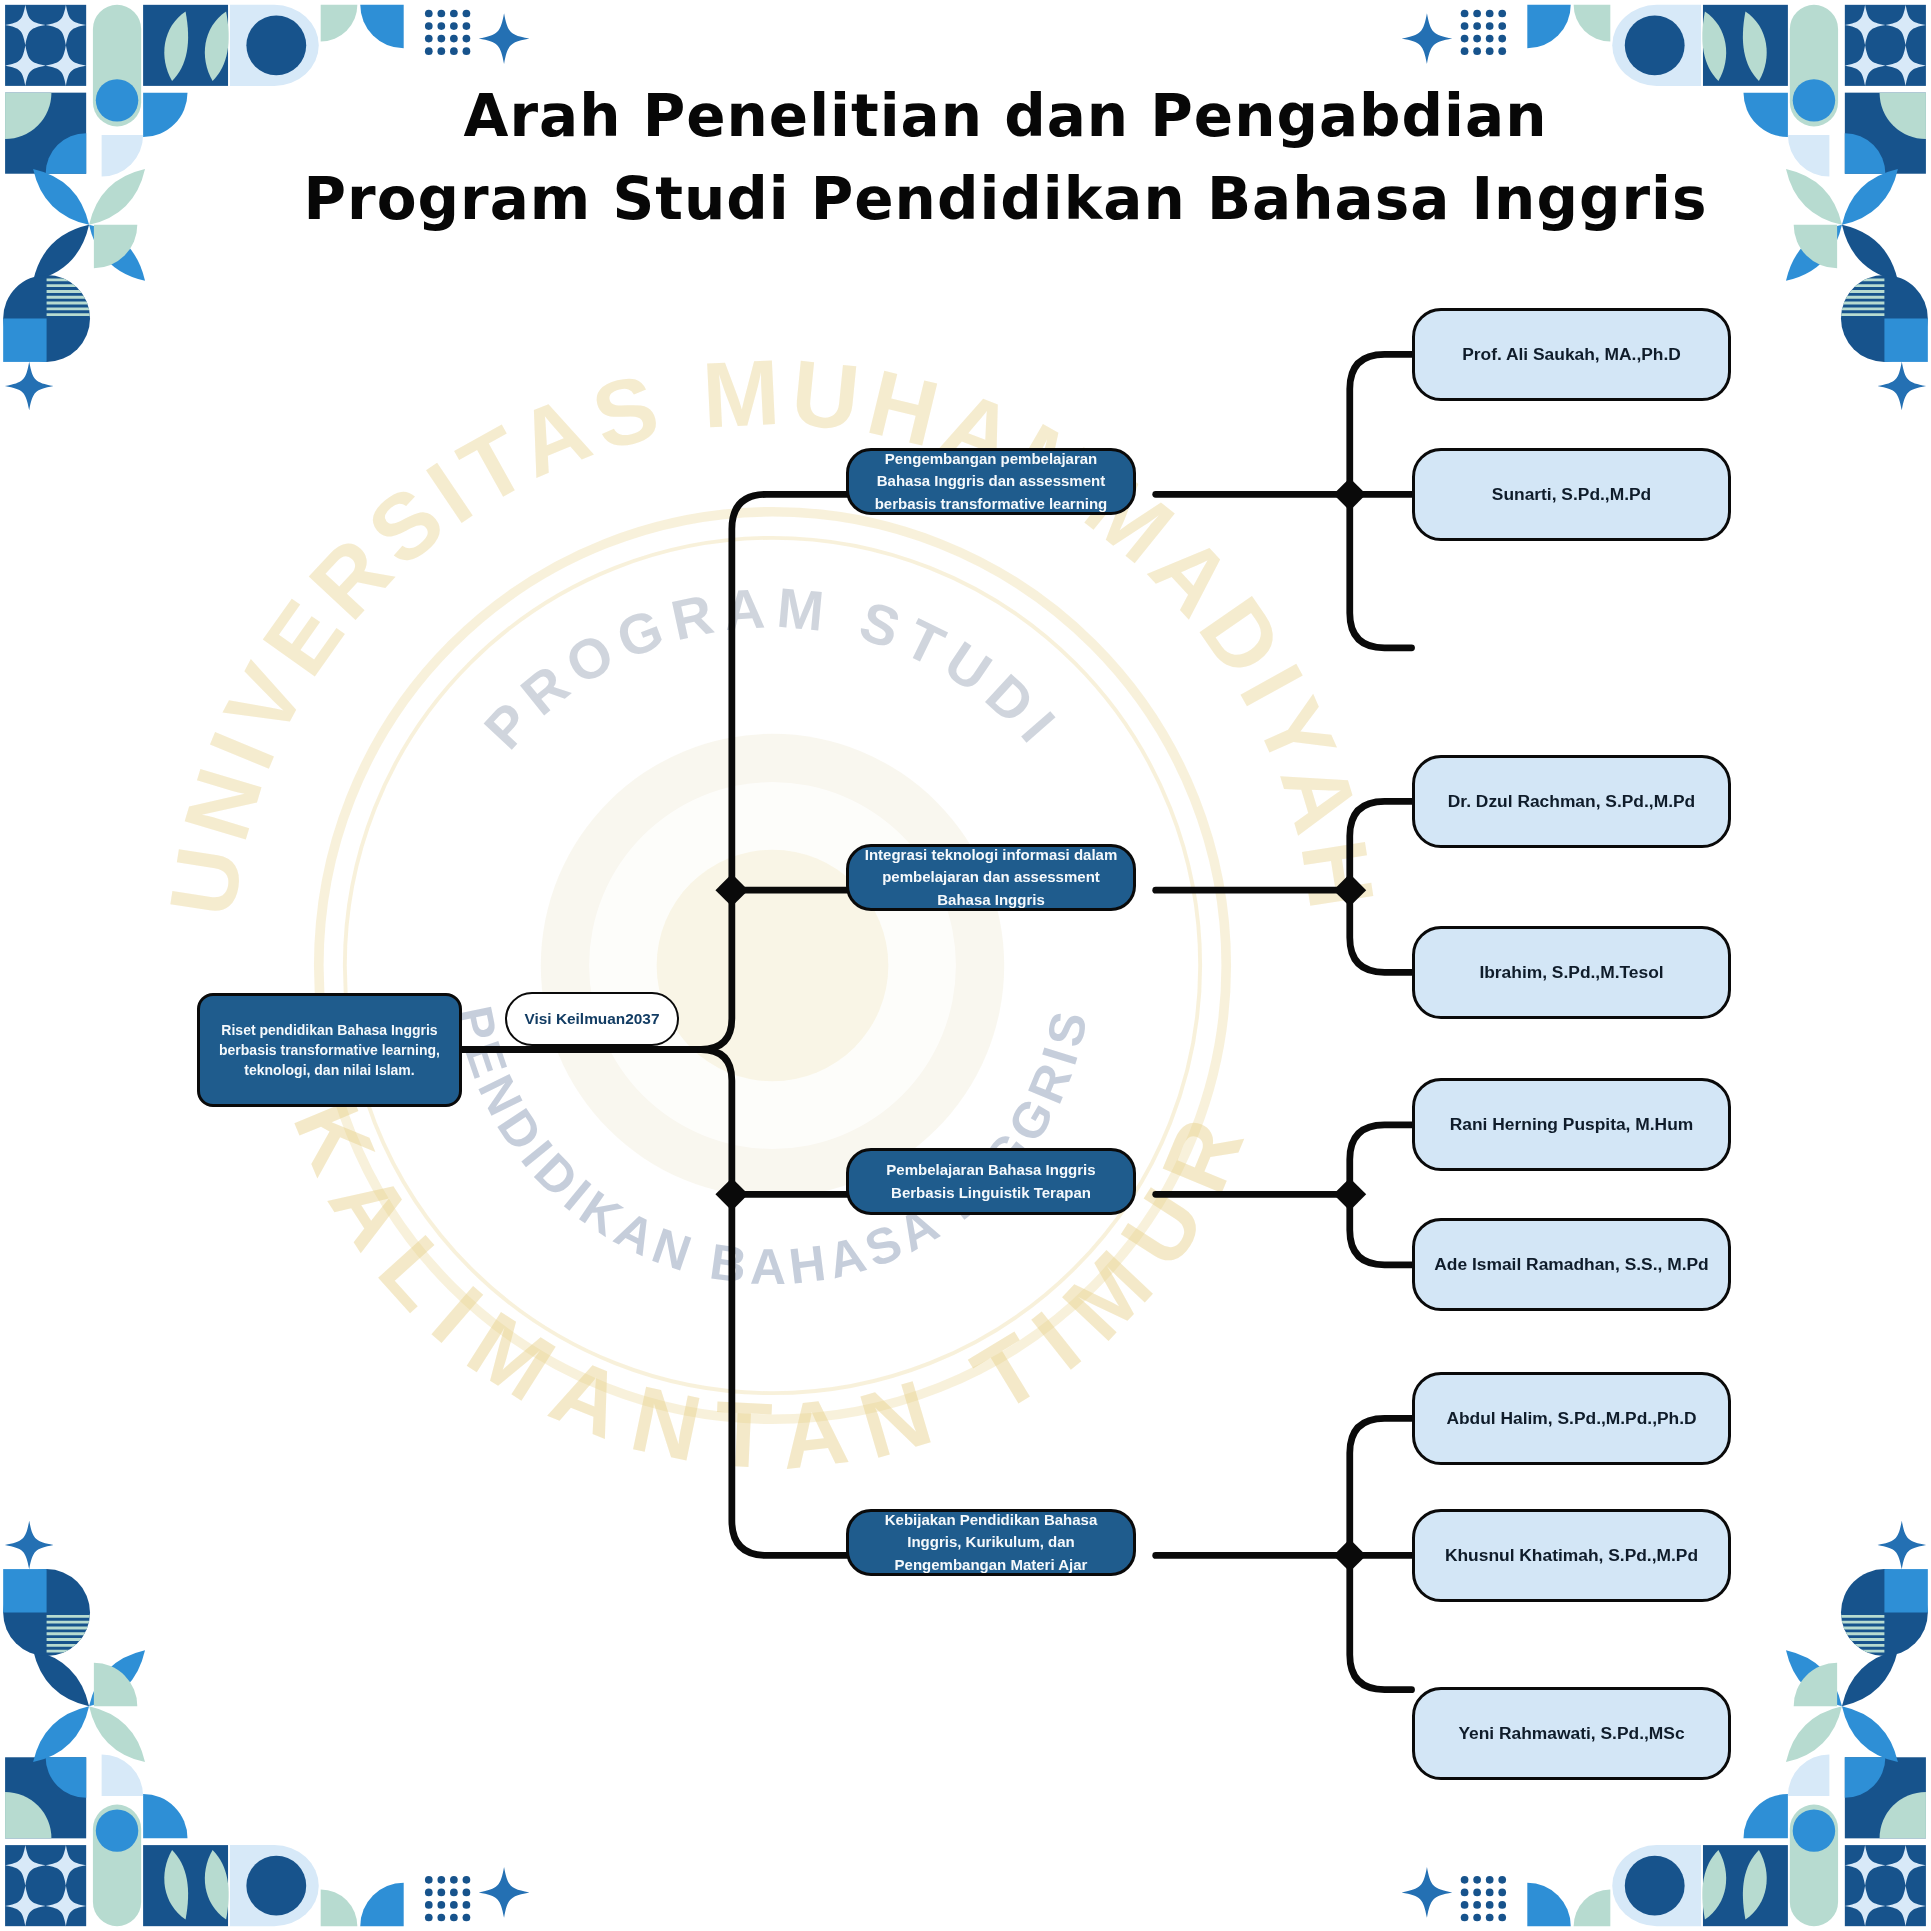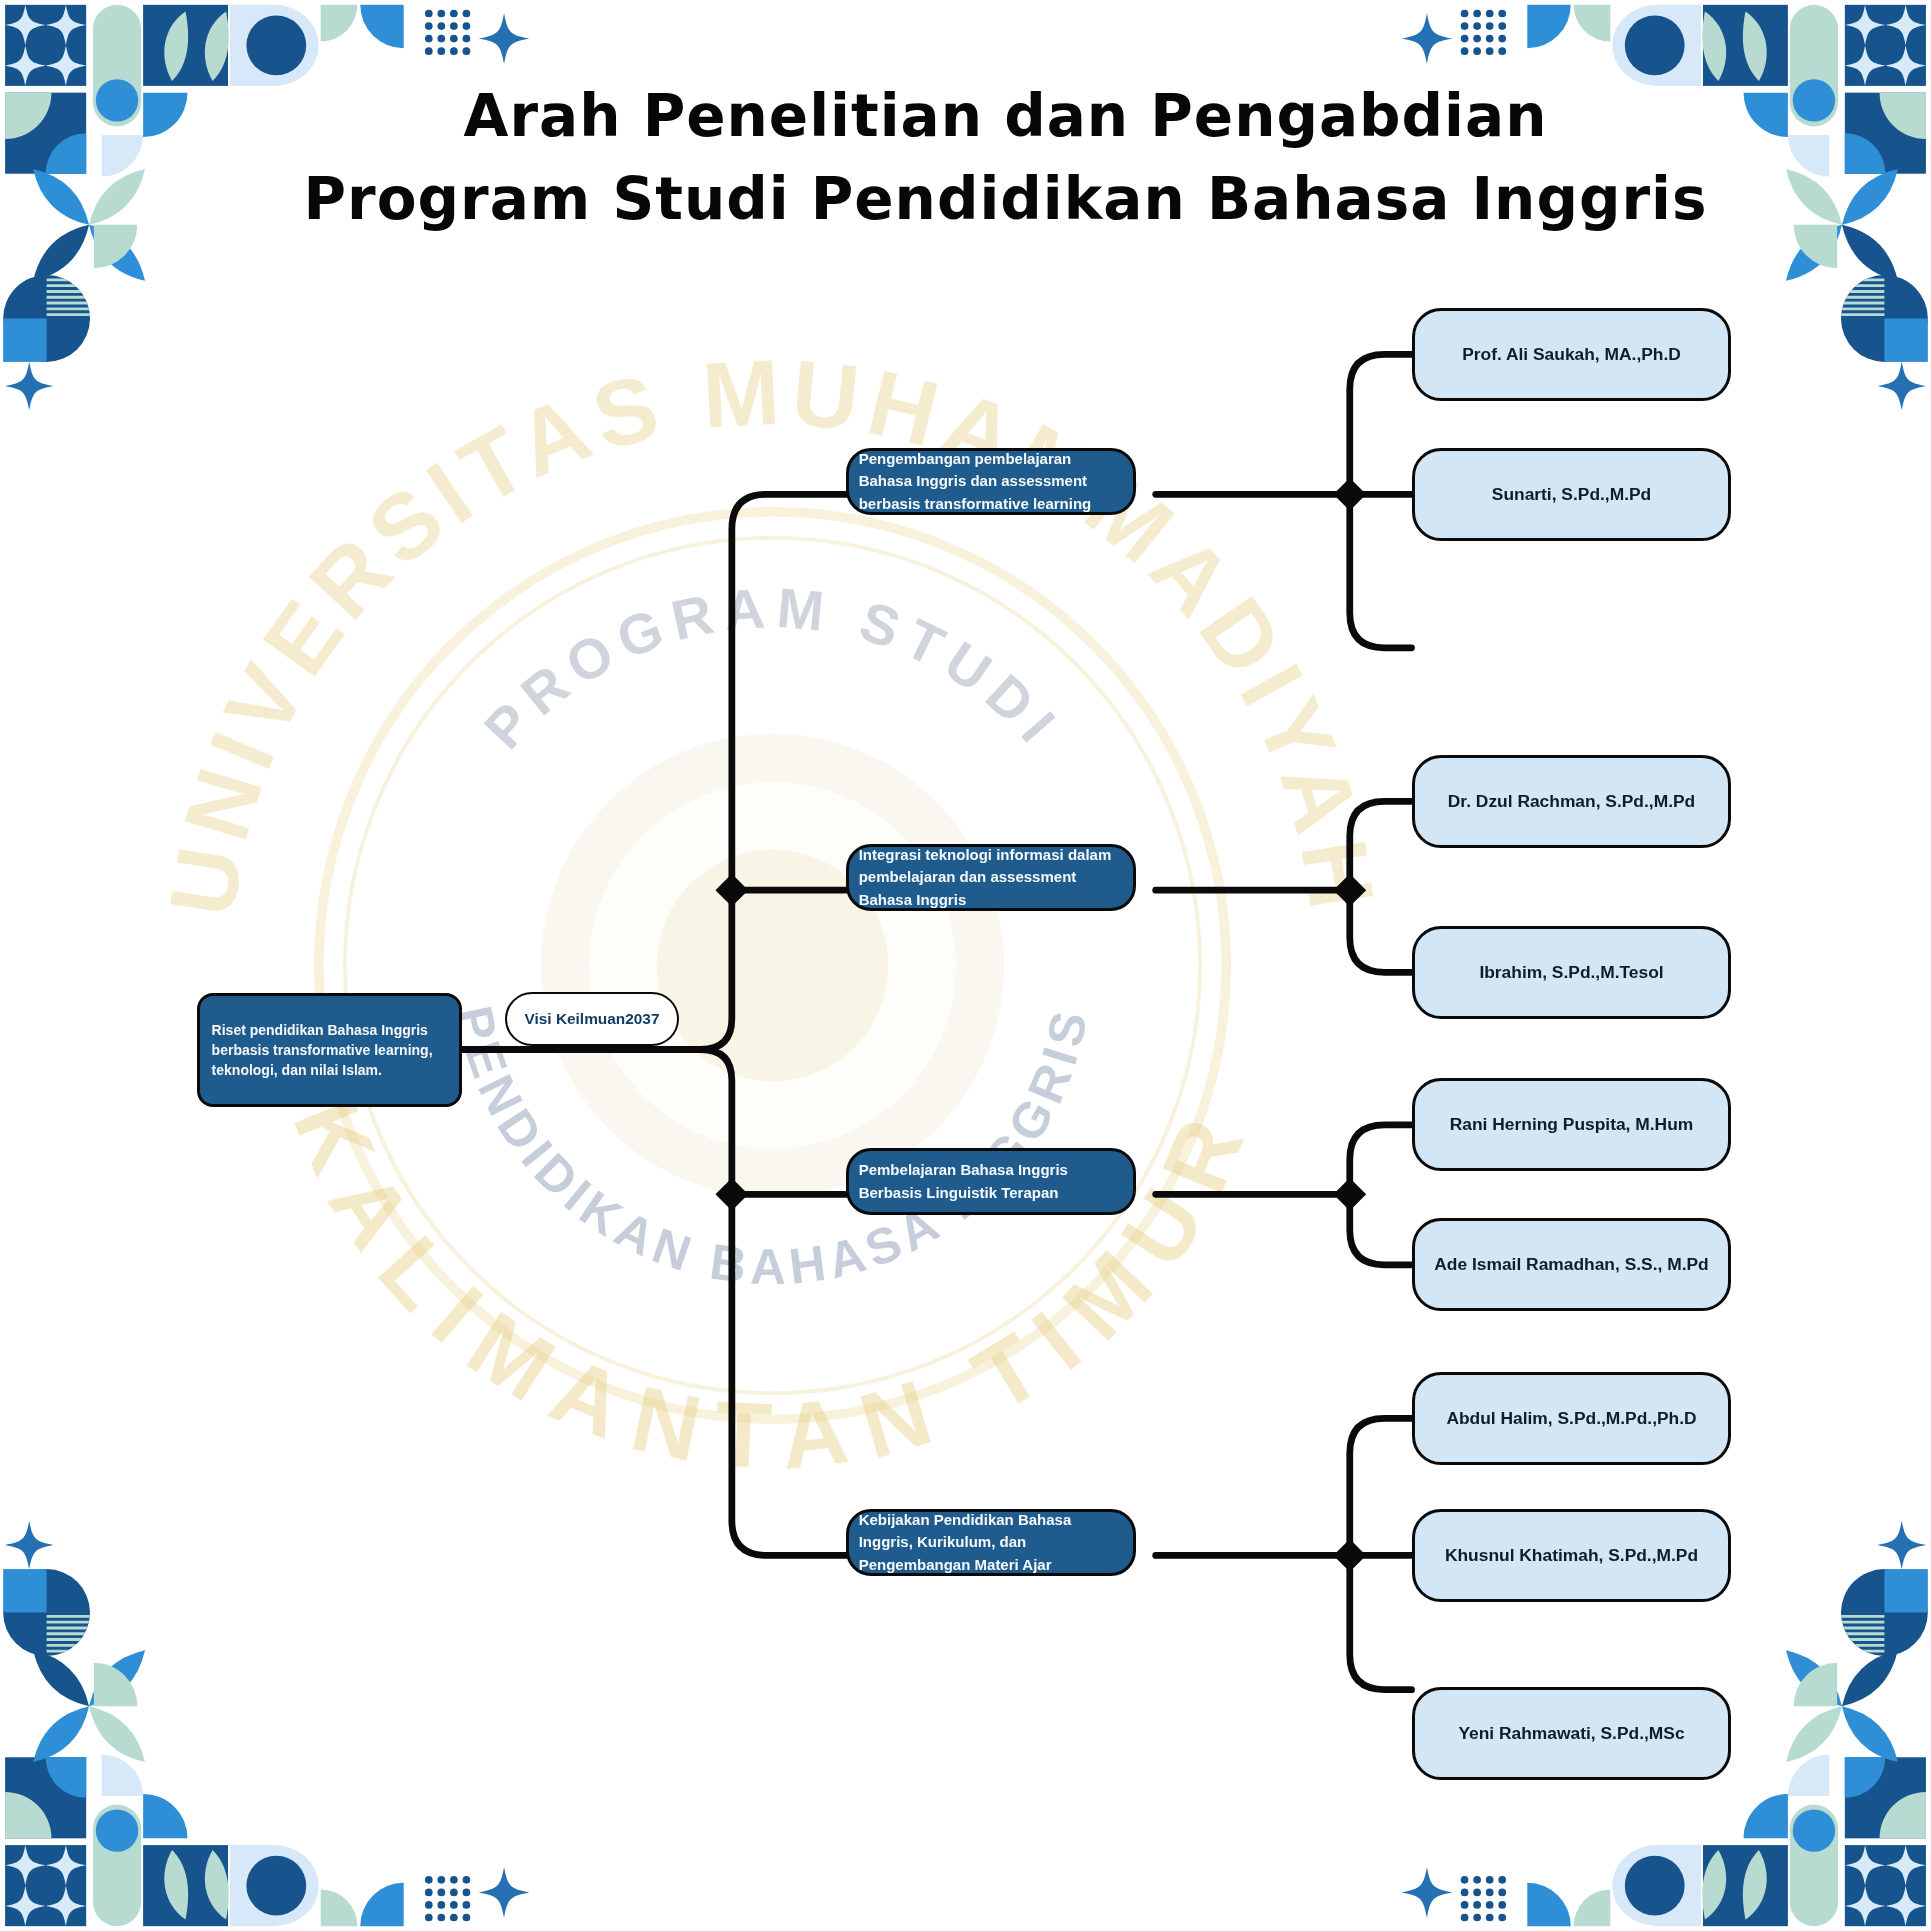--- a/index.html
+++ b/index.html
@@ -18,21 +18,21 @@
   .c-navy{fill:var(--decor_navy,#17538c);} .c-blue{fill:var(--decor_blue,#2e8fd6);}
   .c-mint{fill:var(--decor_mint,#b7dbd0);} .c-pale{fill:var(--decor_pale,#d7e9f8);}
   
   .watermark{position:absolute;left:145px;top:338px;width:1255px;height:1255px;z-index:0;}
   
   .connectors{position:absolute;left:0;top:0;width:1931px;height:1931px;z-index:2;pointer-events:none;}
   .connectors path.l{stroke:var(--line,#0a0a0a);stroke-width:7;fill:none;stroke-linecap:round;}
   .connectors path.d{fill:var(--line,#0a0a0a);}
   
   .node{position:absolute;z-index:3;display:flex;align-items:center;justify-content:center;
-        box-sizing:border-box;border:3.9px solid #0a0a0a;font-weight:bold;}
+        text-align:center;box-sizing:border-box;border:3.9px solid #0a0a0a;font-weight:bold;}
   .root{left:197px;top:993px;width:265px;height:114px;border-radius:16px;
         background:var(--node_dark,#1f5c8d);color:var(--text_on_dark,#f5f9fc);
         font-size:14px;line-height:1.45;padding:3.9px 11.6px;}
   .pill{left:505px;top:992px;width:174px;height:54px;border-radius:27px;border-width:2.9px;
         background:#ffffff;color:#123c63;font-size:15.4px;line-height:1.3;flex-direction:row;}
   .topic{width:290px;height:67px;border-radius:25px;background:var(--node_dark,#1f5c8d);
          color:var(--text_on_dark,#f5f9fc);font-size:15px;line-height:1.5;padding:3.9px 9.7px;left:846px;}
   .topic.t1{top:448px;} .topic.t2{top:844px;} .topic.t3{top:1148px;} .topic.t4{top:1509px;}
   .member{left:1412px;width:319px;height:93px;border-radius:29px;
           background:var(--node_light,#d3e6f6);color:var(--text_on_light,#0f1c2a);

